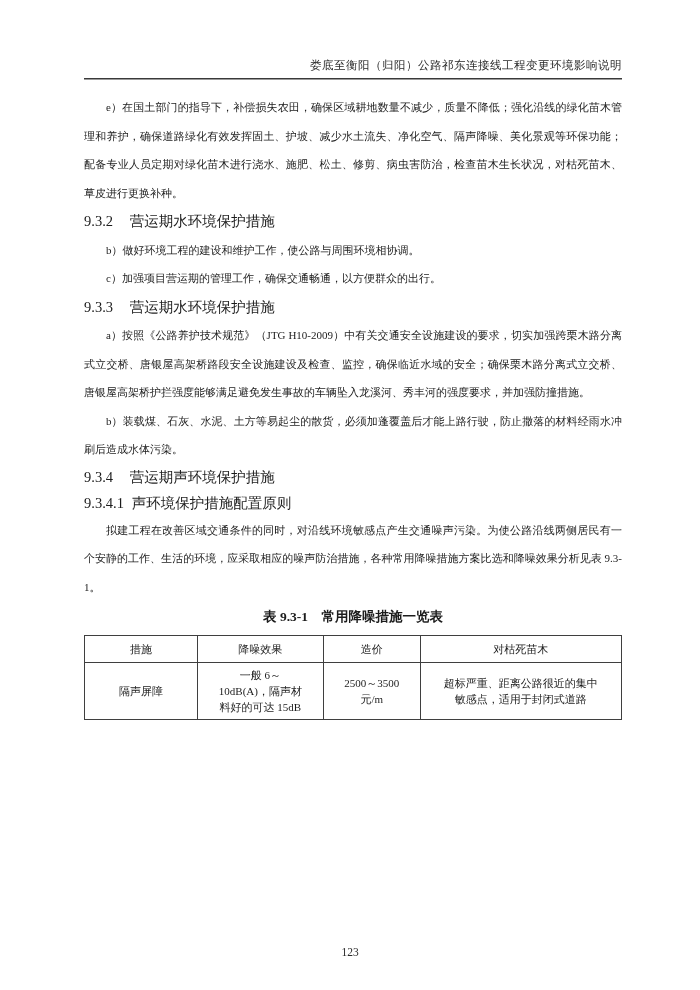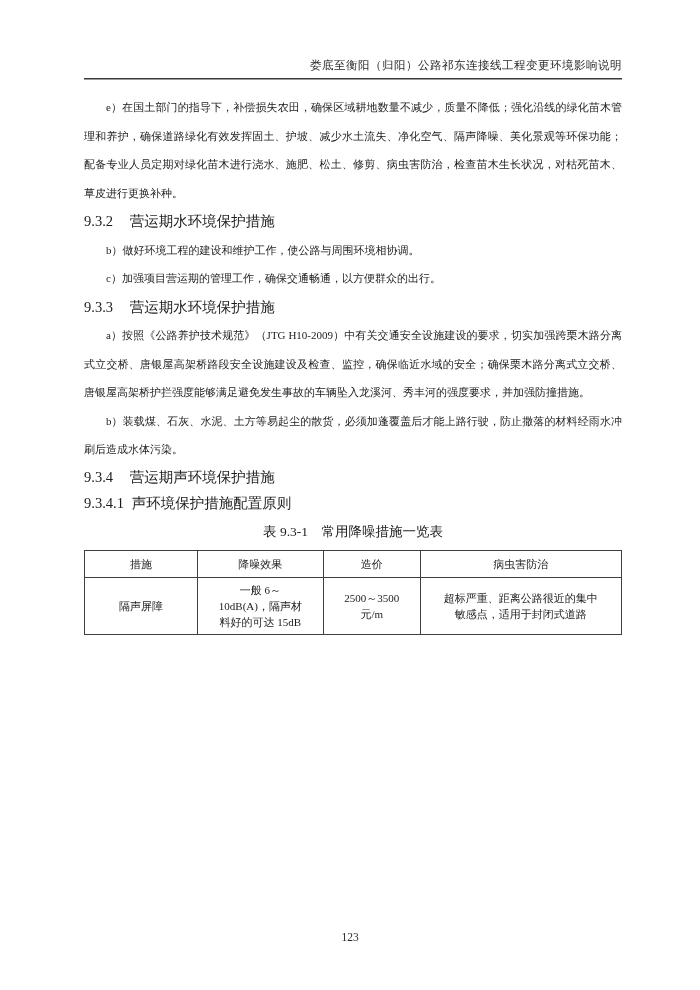--- a/index.html
+++ b/index.html
@@ -44,21 +44,21 @@
   .heading .sec-num { margin-right: 1.15em; }
   .subheading {
     font-size: 14.5px;
     line-height: 26px;
     text-indent: 0;
   }
   .subheading .sec-num { margin-right: 0.55em; }
   .heading.tight { line-height: 26px; }
   .table-caption {
     text-align: center;
-    font-weight: normal;
+    font-weight: bold;
     font-size: 13.5px;
     margin-top: 7px;
     margin-bottom: 9px;
   }
   .table-caption .cap-label { margin-right: 1em; }
   table.noise-table {
     width: 100%;
     border-collapse: collapse;
     table-layout: fixed;
     font-size: 11px;
@@ -73,21 +73,21 @@
   }
   table.noise-table th { height: 27px; }
   table.noise-table td { height: 38px; }
   .col-measure  { width: 21%; }
   .col-effect   { width: 23.5%; }
   .col-cost     { width: 18%; }
   .col-applic   { width: 37.5%; }
   .page-footer {
     position: absolute;
     left: 0;
-    bottom: 63px;
+    bottom: 48px;
     width: 100%;
     text-align: center;
     font-size: 11.5px;
     color: #2a2a2a;
   }
 </style>
 </head>
 <body>
 
 <div class="page">
@@ -107,36 +107,37 @@
 
     <p class="heading"><span class="sec-num">9.3.3</span><span>营运期水环境保护措施</span></p>
 
     <p class="body-text">a）按照《公路养护技术规范》（JTG H10-2009）中有关交通安全设施建设的要求，切实加强跨栗木路分离式立交桥、唐银屋高架桥路段安全设施建设及检查、监控，确保临近水域的安全；确保栗木路分离式立交桥、唐银屋高架桥护拦强度能够满足避免发生事故的车辆坠入龙溪河、秀丰河的强度要求，并加强防撞措施。</p>
     <p class="body-text">b）装载煤、石灰、水泥、土方等易起尘的散货，必须加蓬覆盖后才能上路行驶，防止撒落的材料经雨水冲刷后造成水体污染。</p>
 
     <p class="heading tight"><span class="sec-num">9.3.4</span><span>营运期声环境保护措施</span></p>
 
     <p class="subheading"><span class="sec-num">9.3.4.1</span><span>声环境保护措施配置原则</span></p>
 
+    <p class="body-text">拟建工程在改善区域交通条件的同时，对沿线环境敏感点产生交通噪声污染。为使公路沿线两侧居民有一个安静的工作、生活的环境，应采取相应的噪声防治措施，各种常用降噪措施方案比选和降噪效果分析见表 9.3-1。</p>
 
     <div class="table-caption"><span class="cap-label">表 9.3-1</span><span>常用降噪措施一览表</span></div>
 
     <table class="noise-table">
       <colgroup>
         <col class="col-measure">
         <col class="col-effect">
         <col class="col-cost">
         <col class="col-applic">
       </colgroup>
       <thead>
         <tr>
           <th>措施</th>
           <th>降噪效果</th>
           <th>造价</th>
-          <th>病虫害防治</th>
+          <th>对枯死苗木</th>
         </tr>
       </thead>
       <tbody>
         <tr>
           <td>隔声屏障</td>
           <td>一般 6～10dB(A)，隔声材料好的可达 15dB</td>
           <td>2500～3500 元/m</td>
           <td>超标严重、距离公路很近的集中敏感点，适用于封闭式道路</td>
         </tr>
       </tbody>

